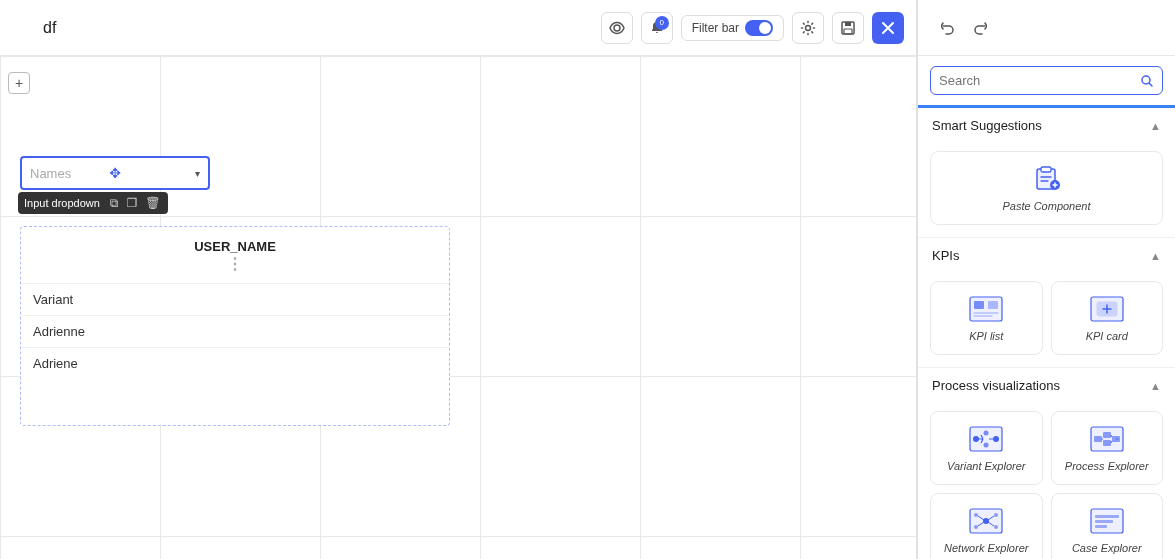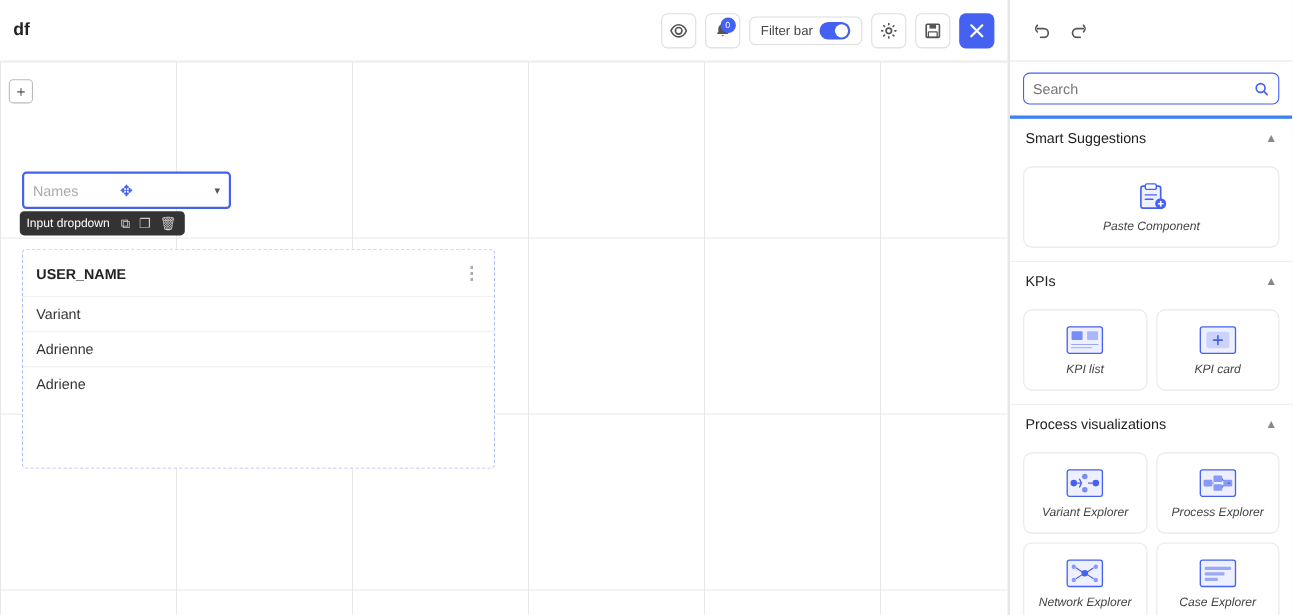--- a/index.html
+++ b/index.html
@@ -20,23 +20,24 @@
       display: flex;
       align-items: center;
       padding: 8px 12px;
       border-bottom: 1px solid #e8e8e8;
       gap: 8px;
       height: 56px;
     }
 
     .canvas-title {
       font-size: 16px;
-      font-weight: 700;
+      font-weight: 400;
       color: #222;
       margin-right: auto;
+      margin-left: 31px;
     }
 
     .topbar-icon-btn {
       width: 32px;
       height: 32px;
       border-radius: 6px;
       border: 1px solid #ddd;
       background: #fff;
       cursor: pointer;
       display: flex;
@@ -231,20 +232,21 @@
     }
 
     .data-header {
       display: flex;
       justify-content: space-between;
       align-items: center;
       padding: 0 12px 10px;
       font-weight: 600;
       color: #222;
       font-size: 13px;
+      flex-direction: column;
     }
 
     .data-more {
       color: #aaa;
       cursor: pointer;
       font-size: 16px;
     }
 
     .data-row {
       padding: 8px 12px;

